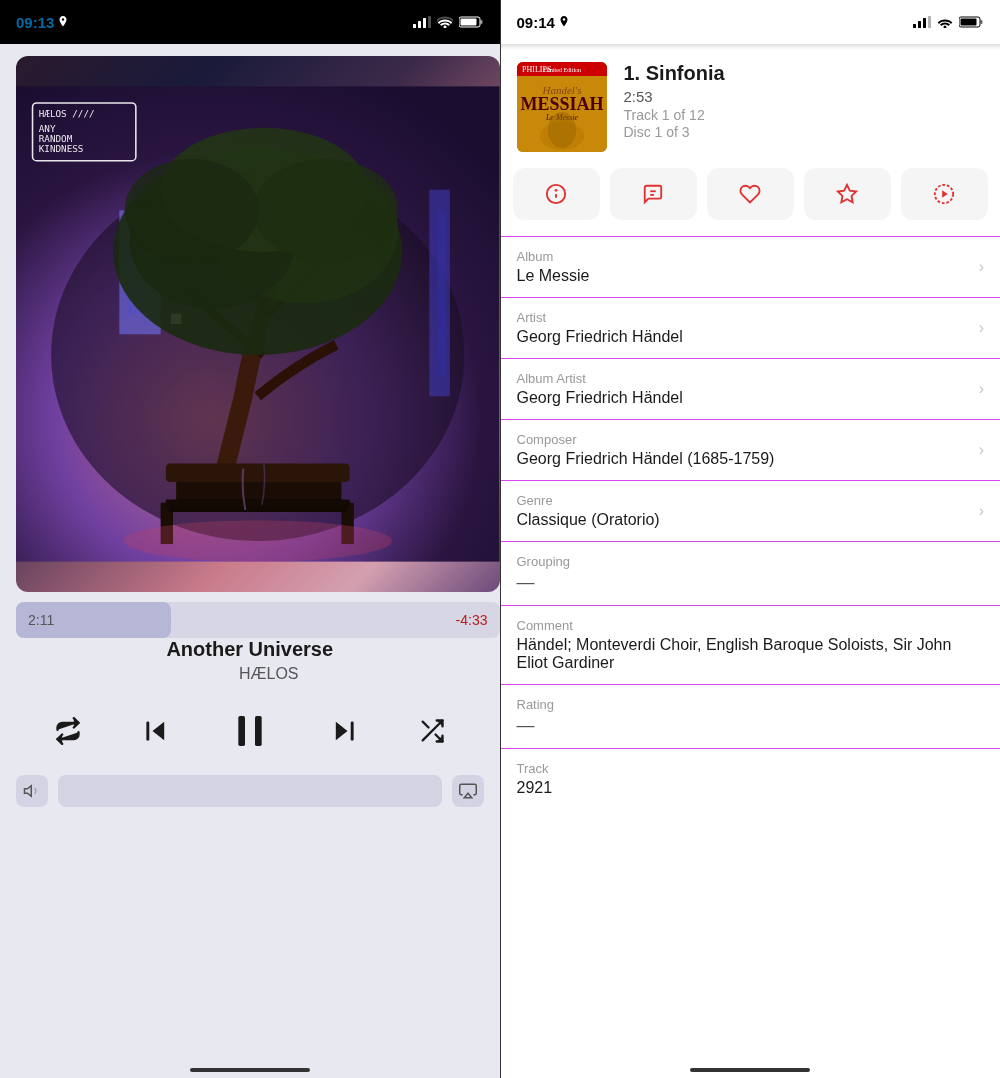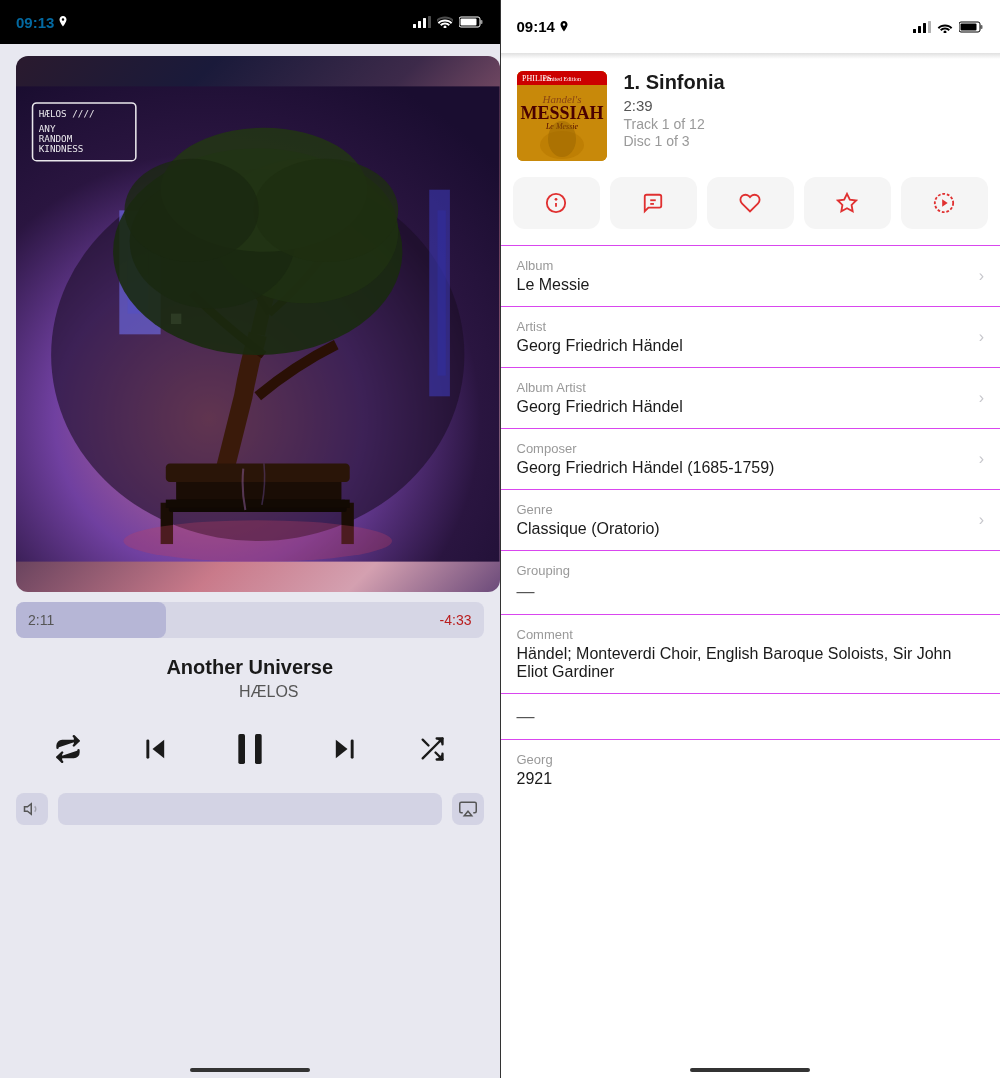--- a/index.html
+++ b/index.html
@@ -56,21 +56,21 @@
       flex-shrink: 0;
     }
 
     
     .tree-art {
       width: 100%;
       height: 100%;
     }
 
     .progress-wrapper {
-      margin: 10px 16px 0 16px;
+      margin: 10px 0 0 16px;
       background: rgba(180,180,210,0.35);
       border-radius: 8px;
       height: 36px;
       display: flex;
       align-items: center;
       padding: 0 12px;
       justify-content: space-between;
       flex-shrink: 0;
       position: relative;
     }
@@ -96,21 +96,21 @@
     .progress-time-right {
       font-size: 14px;
       color: #b91c1c;
       font-weight: 400;
       position: relative;
       z-index: 1;
     }
 
     .track-info {
       text-align: center;
-      margin-top: 18px;
+      margin-top: 0;
       flex-shrink: 0;
     }
 
     .track-title {
       font-size: 20px;
       font-weight: 700;
       color: #1a1a1a;
     }
 
     .track-artist {
@@ -208,21 +208,21 @@
     .right-panel {
       width: 500px;
       height: 1078px;
       background: #fff;
       display: flex;
       flex-direction: column;
       overflow: hidden;
     }
 
     .status-bar-right {
-      height: 53px;
+      height: 44px;
       background: #fff;
       display: flex;
       align-items: center;
       justify-content: space-between;
       padding: 0 16px;
       color: #000;
       font-size: 15px;
       font-weight: 600;
       flex-shrink: 0;
     }
@@ -594,21 +594,21 @@
         <text x="45" y="32" font-family="serif" font-size="11" fill="#8B4513" text-anchor="middle" font-style="italic">Handel's</text>
         <text x="45" y="48" font-family="serif" font-size="18" fill="#4a0000" text-anchor="middle" font-weight="bold">MESSIAH</text>
         <text x="45" y="58" font-family="serif" font-size="8" fill="#4a0000" text-anchor="middle" font-style="italic">Le Messie</text>
 
         <ellipse cx="45" cy="74" rx="22" ry="14" fill="#b87800" opacity="0.6"></ellipse>
         <ellipse cx="45" cy="68" rx="14" ry="18" fill="#9a6600" opacity="0.5"></ellipse>
       </svg>
     </div>
     <div class="song-meta">
       <div class="song-name">1. Sinfonia</div>
-      <div class="song-duration">2:39</div>
+      <div class="song-duration">2:53</div>
       <div class="song-track">Track 1 of 12</div>
       <div class="song-disc">Disc 1 of 3</div>
     </div>
   </div>
 
   <div class="action-buttons">
 
     <button class="action-btn red">
       <svg viewBox="0 0 24 24" stroke="#e03030" stroke-width="2" fill="none">
         <circle cx="12" cy="12" r="10"></circle>
@@ -688,26 +688,27 @@
         </div>
       </div>
       <div class="info-section">
         <div class="info-section-content">
           <div class="info-label">Comment</div>
           <div class="info-value">Händel; Monteverdi Choir, English Baroque Soloists, Sir John Eliot Gardiner</div>
         </div>
       </div>
       <div class="info-section">
         <div class="info-section-content">
+          <div class="info-label">Rating</div>
           <div class="info-value dash">—</div>
         </div>
       </div>
       <div class="info-section">
         <div class="info-section-content">
-          <div class="info-label">Georg</div>
+          <div class="info-label">Track</div>
           <div class="info-value">2921</div>
         </div>
       </div>
     </div>
 
   <div class="home-indicator-right">
     <div class="home-bar"></div>
   </div>
 </div>
 

